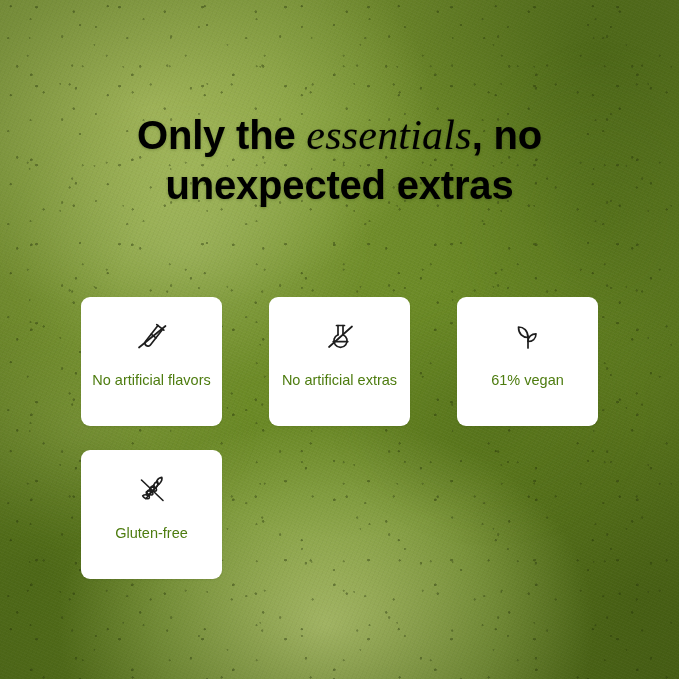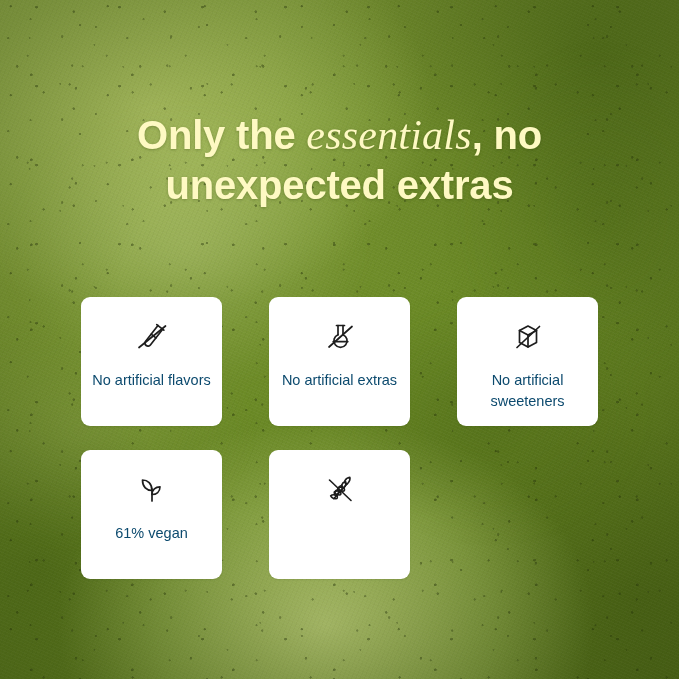--- a/index.html
+++ b/index.html
@@ -95,21 +95,21 @@
     height: 679px;
     display: flex;
     flex-direction: column;
     align-items: center;
   }
 
   #headline {
     margin-top: 110px;
     width: 560px;
     text-align: center;
-    color: #fef9c3;
+    color: #000000;
     font-size: 40px;
     line-height: 50px;
     font-weight: 600;
     letter-spacing: -0.2px;
     text-shadow: 0 1px 3px rgba(40,60,10,0.30);
   }
   #headline .em {
     font-family: "Liberation Serif", serif;
     font-style: italic;
     font-weight: 400;
@@ -141,21 +141,21 @@
     height: 42px;
     display: flex;
     align-items: center;
     justify-content: center;
   }
   .card-icon svg { display: block; }
   .card-label {
     margin-top: 11px;
     width: 132px;
     text-align: center;
-    color: #0c4a6e;
+    color: #4d7c0f;
     font-size: 14.5px;
     line-height: 21px;
     font-weight: 400;
   }
 </style>
 </head>
 <body>
 
 <div id="backdrop">
   <div class="bg-base"></div>
@@ -192,31 +192,20 @@
           <path d="M20 8.5 v9.2"></path>
           <path d="M25 8.5 v9.2"></path>
           <path d="M20 17.7 a6.6 6.6 0 1 0 5 0"></path>
           <path d="M15.2 24.6 h14.6"></path>
           <line x1="11" y1="30" x2="34" y2="9.5"></line>
         </svg>
       </div>
       <div class="card-label">No artificial extras</div>
     </div>
 
-    <div class="card">
-      <div class="card-icon">
-        <svg width="44" height="42" viewBox="0 0 44 42" fill="none" stroke="#1d1d1d" stroke-width="1.7" stroke-linecap="round" stroke-linejoin="round">
-          <path d="M13.5 13.5 L22 9 l8.5 4.5 v12 L22 30 l-8.5 -4.5 z"></path>
-          <path d="M13.5 13.5 L22 18 l8.5 -4.5"></path>
-          <path d="M22 18 v12"></path>
-          <line x1="11" y1="30.5" x2="33.5" y2="9.5"></line>
-        </svg>
-      </div>
-      <div class="card-label">No artificial sweeteners</div>
-    </div>
 
     <div class="card">
       <div class="card-icon">
         <svg width="44" height="42" viewBox="0 0 44 42" fill="none" stroke="#1d1d1d" stroke-width="1.7" stroke-linecap="round" stroke-linejoin="round">
           <path d="M22 31 v-12"></path>
           <path d="M22 20.5 C22 13.5 17.6 10 12.5 10 c0 7 4.2 10.5 9.5 10.5 z"></path>
           <path d="M22 24.5 C22 19.6 25.6 16.8 30 16.8 c0 5 -3.6 7.7 -8 7.7 z"></path>
         </svg>
       </div>
       <div class="card-label">61% vegan</div>
@@ -231,17 +220,18 @@
             <path d="M26 17.9 c-2.7 -1.1 -4.6 -1.1 -6.1 0.2 c1 1.8 2.8 3 4.8 3.1 c1.7 0.1 2.5 -0.9 1.3 -3.3 z"></path>
             <path d="M26.3 17.6 c1.9 -2.3 2.4 -4.2 1.5 -5.9 c-1.9 0.5 -3.4 1.8 -4 3.6 c-0.5 1.6 0.1 2.6 2.5 2.3 z"></path>
             <path d="M22.3 21.6 c-2.7 -1.1 -4.6 -1.1 -6.1 0.2 c1 1.8 2.8 3 4.8 3.1 c1.7 0.1 2.5 -0.9 1.3 -3.3 z"></path>
             <path d="M22.6 21.3 c1.9 -2.3 2.4 -4.2 1.5 -5.9 c-1.9 0.5 -3.4 1.8 -4 3.6 c-0.5 1.6 0.1 2.6 2.5 2.3 z"></path>
             <path d="M18.6 25.3 c-2.7 -1.1 -4.6 -1.1 -6.1 0.2 c1 1.8 2.8 3 4.8 3.1 c1.7 0.1 2.5 -0.9 1.3 -3.3 z"></path>
             <path d="M18.9 25 c1.9 -2.3 2.4 -4.2 1.5 -5.9 c-1.9 0.5 -3.4 1.8 -4 3.6 c-0.5 1.6 0.1 2.6 2.5 2.3 z"></path>
           </g>
           <line x1="11.5" y1="10" x2="33" y2="30.5"></line>
         </svg>
       </div>
+      <div class="card-label">Gluten-free</div>
     </div>
 
 
   </div>
 </div>
 
 </body></html>

